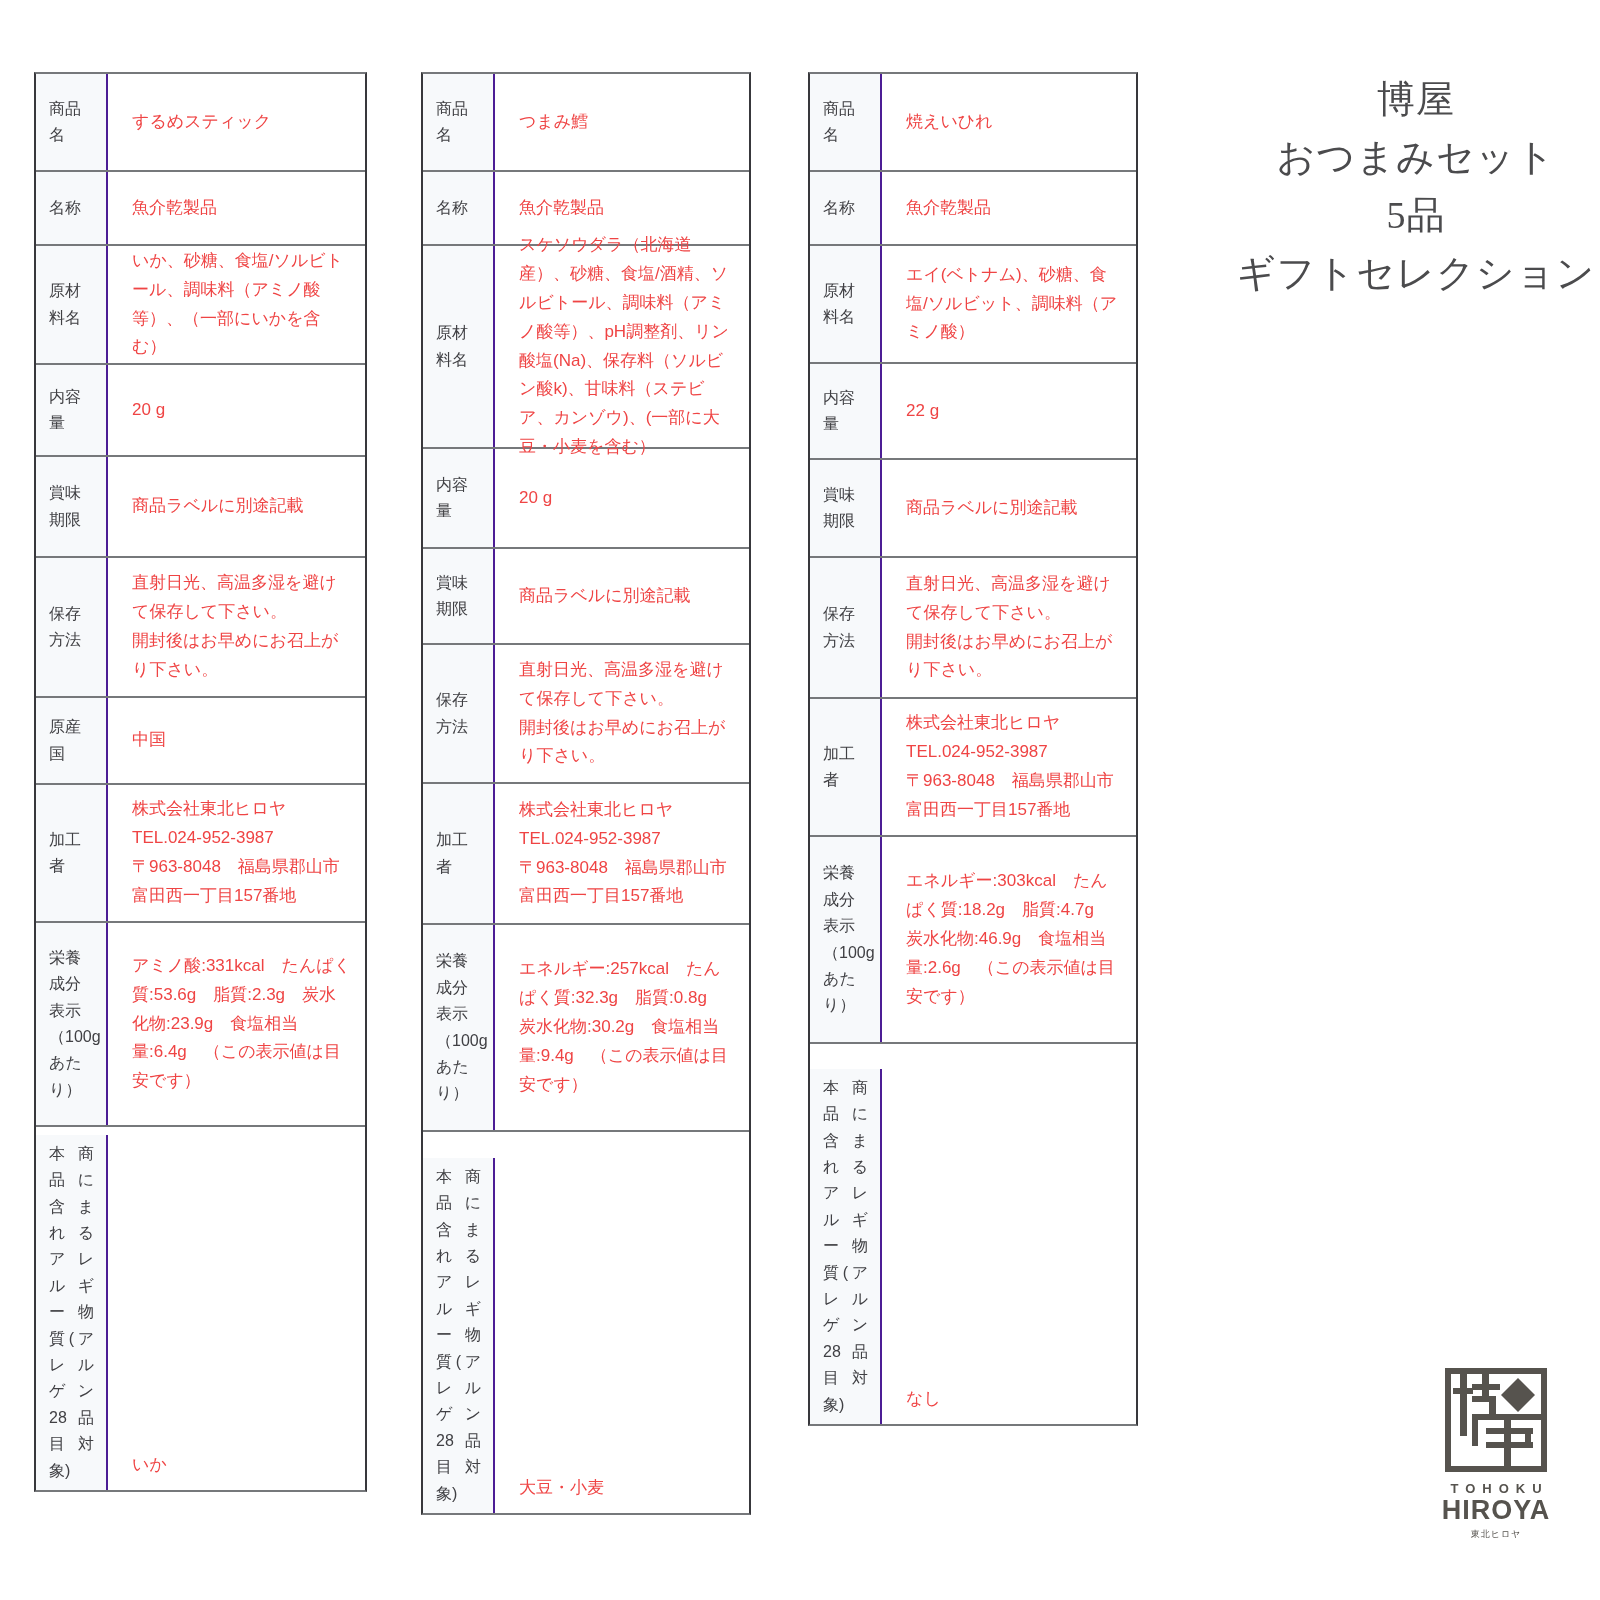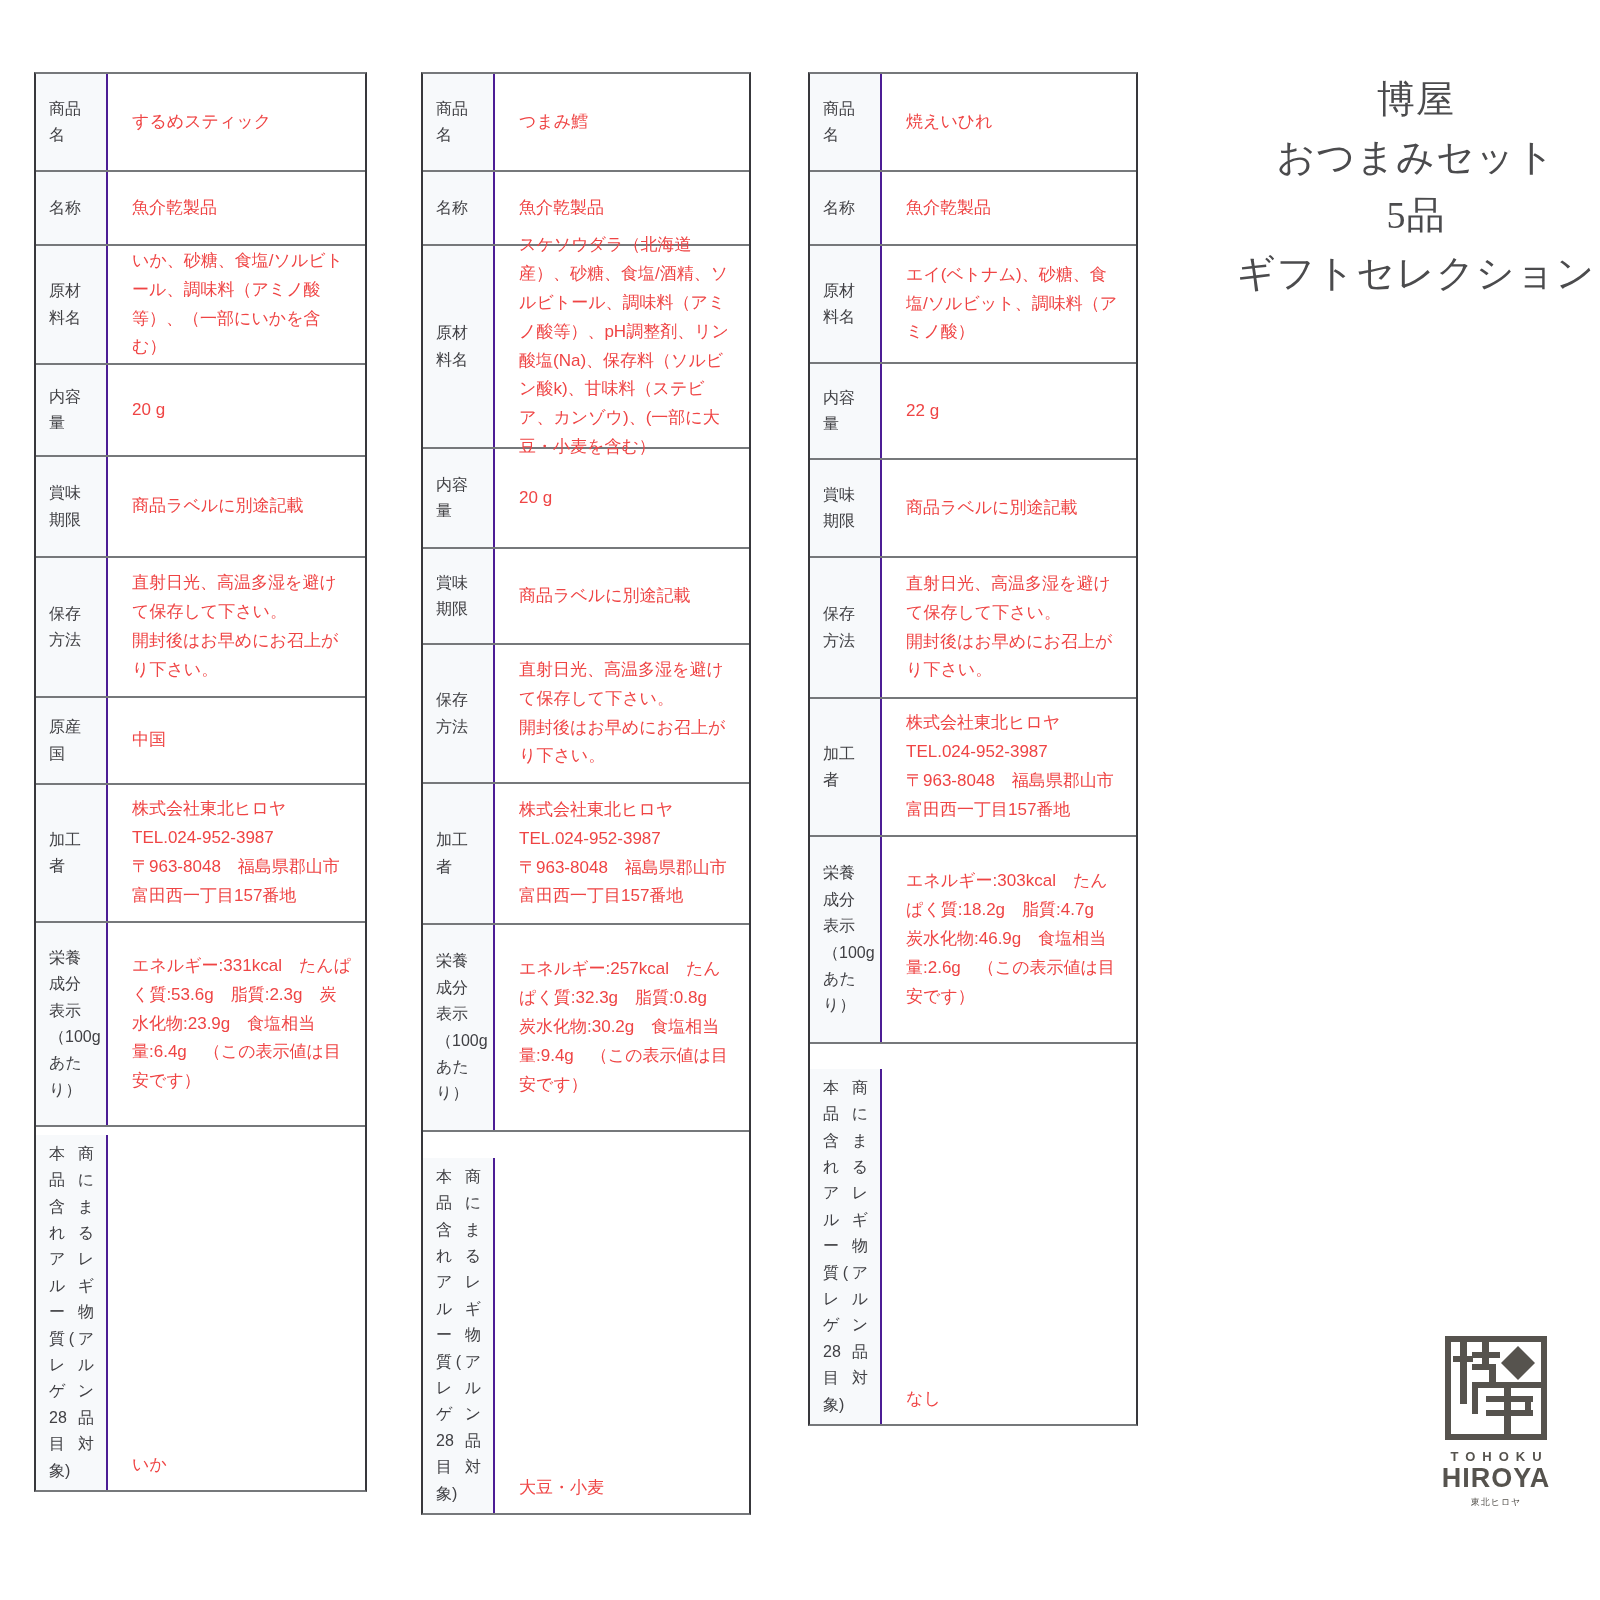--- a/index.html
+++ b/index.html
@@ -25,21 +25,21 @@
   .cell.label.vjust span{text-align:justify;text-justify:inter-character;}
   .cell.value{
     flex:1 1 auto;padding:10px 12px 10px 24px;
     font-size:17px;line-height:1.7;white-space:pre-wrap;color:#ef4444;
   }
   .title-block{
     position:absolute;left:1138px;top:70px;width:556px;text-align:center;
     font-family:"Liberation Serif","DejaVu Serif",serif;font-weight:normal;
     font-size:38px;line-height:58px;color:#4b4b4d;letter-spacing:1px;
   }
-  .logo-block{position:absolute;left:1398px;top:1332px;width:196px;text-align:center;color:#56534e;}
+  .logo-block{position:absolute;left:1398px;top:1364px;width:196px;text-align:center;color:#56534e;}
   .logo-mark{display:block;margin:0 auto;}
   .logo-tohoku{
     font-size:13px;font-weight:bold;letter-spacing:7px;padding-left:7px;
     margin-top:5px;color:#56534e;
   }
   .logo-hiroya{
     font-size:27px;font-weight:bold;letter-spacing:1px;line-height:1.1;color:#56534e;
   }
   .logo-caption{font-size:9px;margin-top:2px;color:#56534e;letter-spacing:1px;}
 </style>
@@ -95,21 +95,21 @@
         <span>加工者</span>
       </div>
     <div class="cell value"><span>株式会社東北ヒロヤ
 TEL.024-952-3987
 〒963-8048　福島県郡山市富田西一丁目157番地</span></div>
   </div>
   <div class="row" style="height:204px">
     <div class="cell label">
         <span>栄養成分表示（100gあたり）</span>
       </div>
-    <div class="cell value"><span>エネルギー:331kcal　たんぱく質:53.6g　脂質:2.3g　炭水化物:23.9g　食塩相当量:6.4g　（この表示値は目安です）</span></div>
+    <div class="cell value"><span>アミノ酸:331kcal　たんぱく質:53.6g　脂質:2.3g　炭水化物:23.9g　食塩相当量:6.4g　（この表示値は目安です）</span></div>
   </div>
   <div class="row" style="height:363px">
     <div class="cell label vjust">
         <span>本商品に含まれるアレルギー物質(アレルゲン28品目対象)</span>
       </div>
     <div class="cell value"><span>いか</span></div>
   </div>
 </div>
 
 <div class="spec-table" style="left:421px;top:72px;width:330px;">

